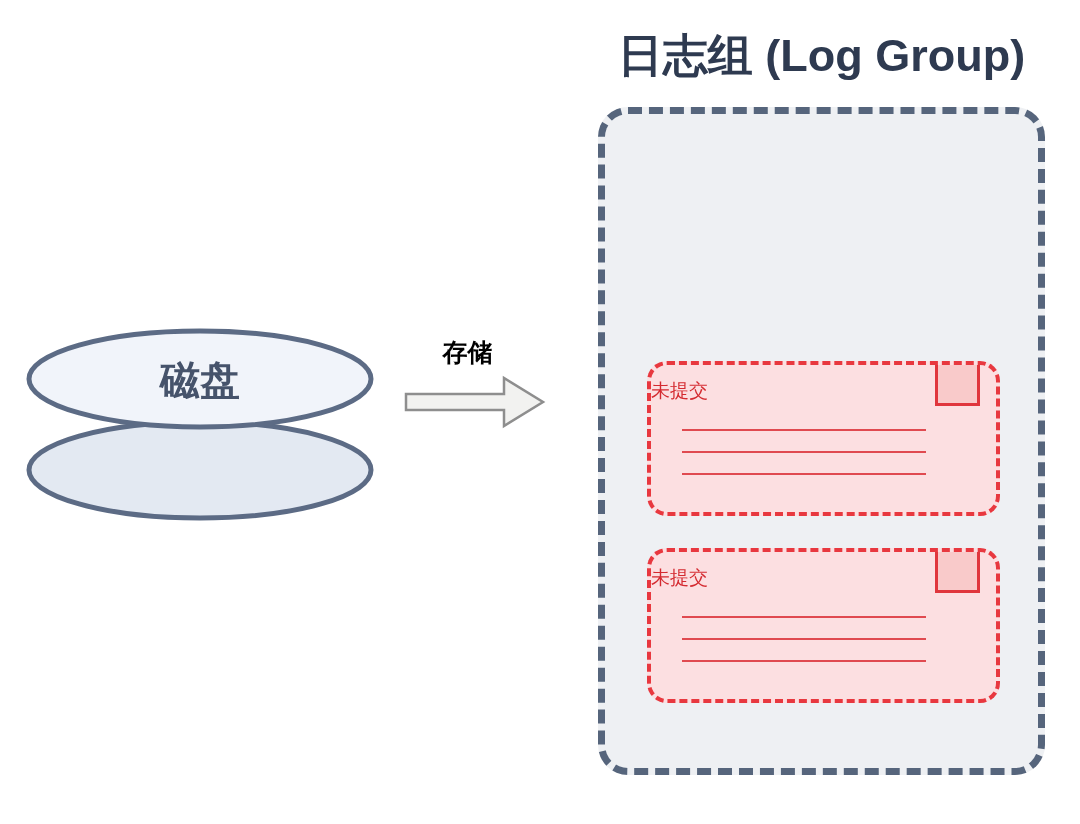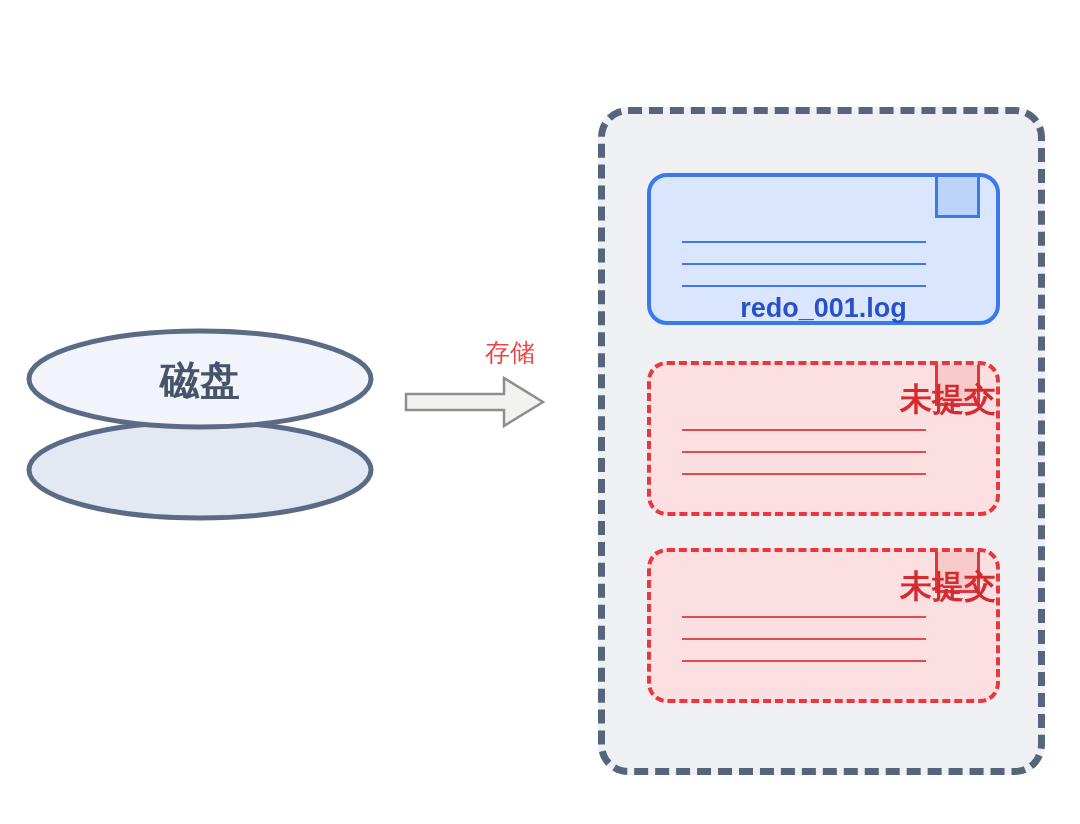--- a/index.html
+++ b/index.html
@@ -73,23 +73,23 @@
   .uncommitted .corner-tab {
     background: #f9caca;
     border: 3px solid #e0363d;
     border-top: none;
   }
   .status-label {
     position: absolute;
     top: 13px;
     left: 0;
     width: 100%;
-    text-align: right;
-    font-size: 32px;
-    font-weight: bold;
+    text-align: left;
+    font-size: 19px;
+    font-weight: normal;
     color: #d42a30;
   }
   .log-line {
     position: absolute;
     left: 31px;
     width: 244px;
     height: 0;
     border-top: 2px solid;
   }
   .committed .log-line { border-color: #3b78ec; }
@@ -117,58 +117,52 @@
     font-family: "Liberation Sans", sans-serif;
     font-size: 40px;
     font-weight: bold;
     fill: #46536b;
   }
   .arrow-label {
     position: absolute;
     left: 400px;
     top: 336px;
     width: 135px;
-    text-align: right;
+    text-align: center;
     font-size: 25px;
-    font-weight: normal;
-    color: #ef4444;
+    font-weight: bold;
+    color: #000000;
   }
   .arrow-svg {
     position: absolute;
     left: 404px;
     top: 374px;
   }
 </style>
 </head>
 <body>
 
 <div class="canvas">
 
+  <div class="diagram-title">日志组 (Log Group)</div>
 
   <svg class="disk-svg" width="364" height="205" viewBox="0 0 364 205">
     <ellipse cx="182" cy="148" rx="171" ry="48" fill="#e3e9f2" stroke="#5c6b85" stroke-width="5"></ellipse>
     <ellipse cx="182" cy="57" rx="171" ry="48" fill="#f1f4fa" stroke="#5c6b85" stroke-width="5"></ellipse>
     <text class="disk-text" x="182" y="72" text-anchor="middle">磁盘</text>
   </svg>
 
   <div class="arrow-label">存储</div>
 
   <svg class="arrow-svg" width="142" height="56" viewBox="0 0 142 56">
     <polygon points="2,20 100,20 100,4 139,28 100,52 100,36 2,36" fill="#f2f2f0" stroke="#8e8e8e" stroke-width="2.5" stroke-linejoin="miter"></polygon>
   </svg>
 
   <div class="log-group">
 
-    <div class="card committed">
-      <div class="corner-tab"></div>
-      <div class="log-line l1"></div>
-      <div class="log-line l2"></div>
-      <div class="log-line l3"></div>
-      <div class="file-name">redo_001.log</div>
-    </div>
 
     <div class="card uncommitted pos2">
       <div class="corner-tab"></div>
       <div class="status-label">未提交</div>
       <div class="log-line l1"></div>
       <div class="log-line l2"></div>
       <div class="log-line l3"></div>
     </div>
 
     <div class="card uncommitted pos3">

